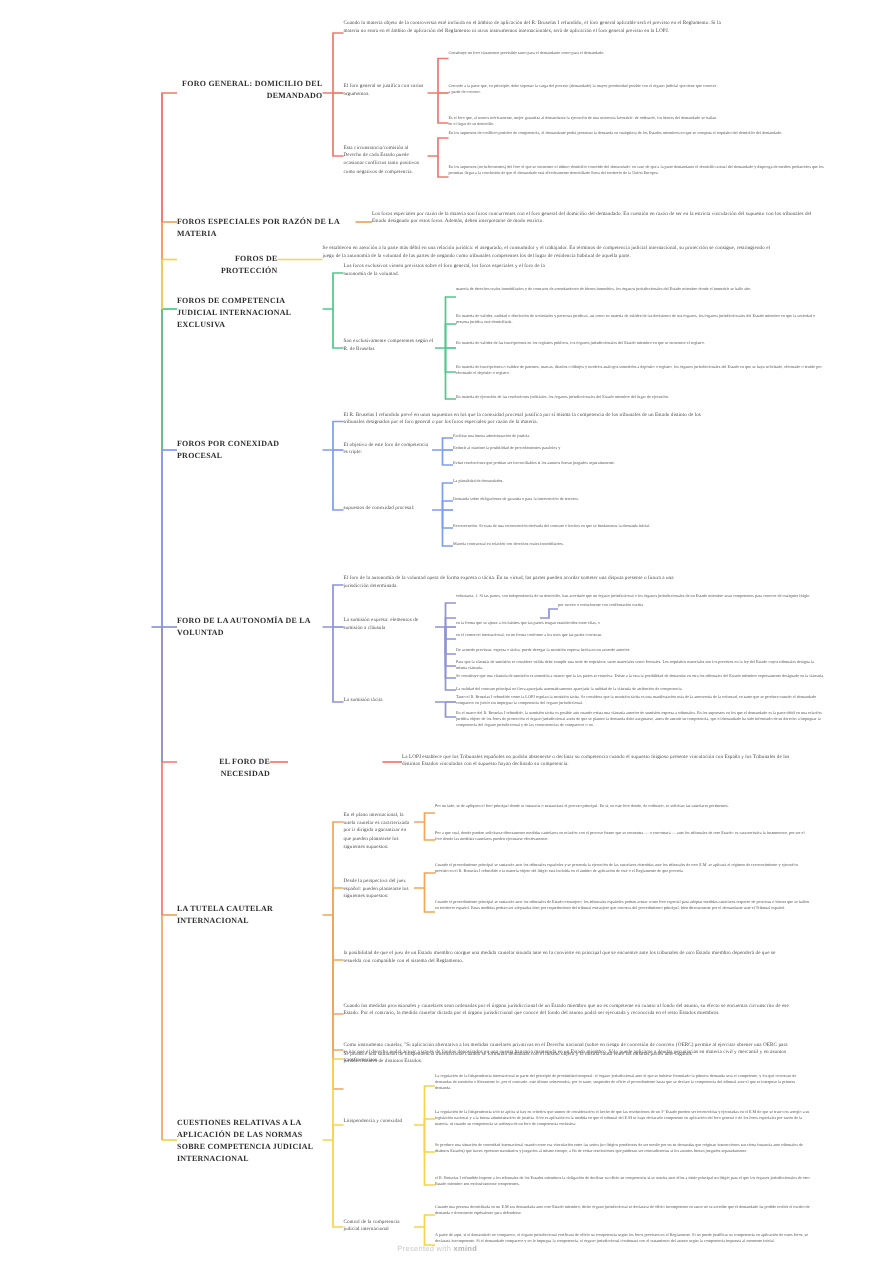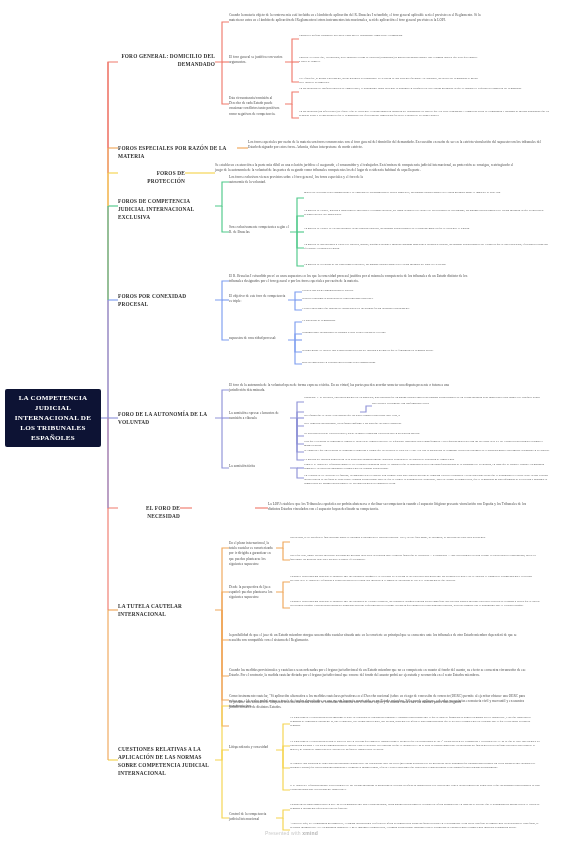--- a/index.html
+++ b/index.html
@@ -205,21 +205,20 @@
     <path d="M222,760 L222,750 L229,750" stroke="#f5d44e"></path>
     <path d="M222,760 L222,818 L229,818" stroke="#f5d44e"></path>
     <path d="M276,750 L283,750 L283,724 L290,724" stroke="#f5d44e"></path>
     <path d="M283,750 L283,746 L290,746" stroke="#f5d44e"></path>
     <path d="M283,750 L283,768 L290,768" stroke="#f5d44e"></path>
     <path d="M283,750 L283,790 L290,790" stroke="#f5d44e"></path>
     <path d="M276,818 L283,818 L283,810 L290,810" stroke="#f5d44e"></path>
     <path d="M283,818 L283,830 L290,830" stroke="#f5d44e"></path>
   </svg>
 
-  <div class="root-node">LA COMPETENCIA JUDICIAL INTERNACIONAL DE LOS TRIBUNALES ESPAÑOLES</div>
 
   <div class="node lvl1" style="left:118px; top:53px; width:97px;">FORO GENERAL: DOMICILIO DEL DEMANDADO</div>
 
   <div class="node lvl2" style="left:229px; top:13px; width:252px;">Cuando la materia objeto de la controversia esté incluida en el ámbito de aplicación del R. Bruselas I refundido, el foro general aplicable será el previsto en el Reglamento. Si la materia no entra en el ámbito de aplicación del Reglamento ni otros instrumentos internacionales, será de aplicación el foro general previsto en la LOPJ.</div>
 
   <div class="node lvl2" style="left:229px; top:55px; width:56px;">El foro general se justifica con varios argumentos.</div>
   <div class="node lvl3" style="left:299px; top:34px; width:180px;">Constituye un foro claramente previsible tanto para el demandante como para el demandado.</div>
   <div class="node lvl3" style="left:299px; top:56px; width:180px;">Concede a la parte que, en principio, debe soportar la carga del proceso (demandado) la mayor proximidad posible con el órgano judicial que tiene que conocer a partir de conocer.</div>
   <div class="node lvl3" style="left:299px; top:77px; width:180px;">Es el foro que, al menos teóricamente, mejor garantiza al demandante la ejecución de una sentencia favorable: de ordinario, los bienes del demandado se hallan en el lugar de su domicilio.</div>
 

